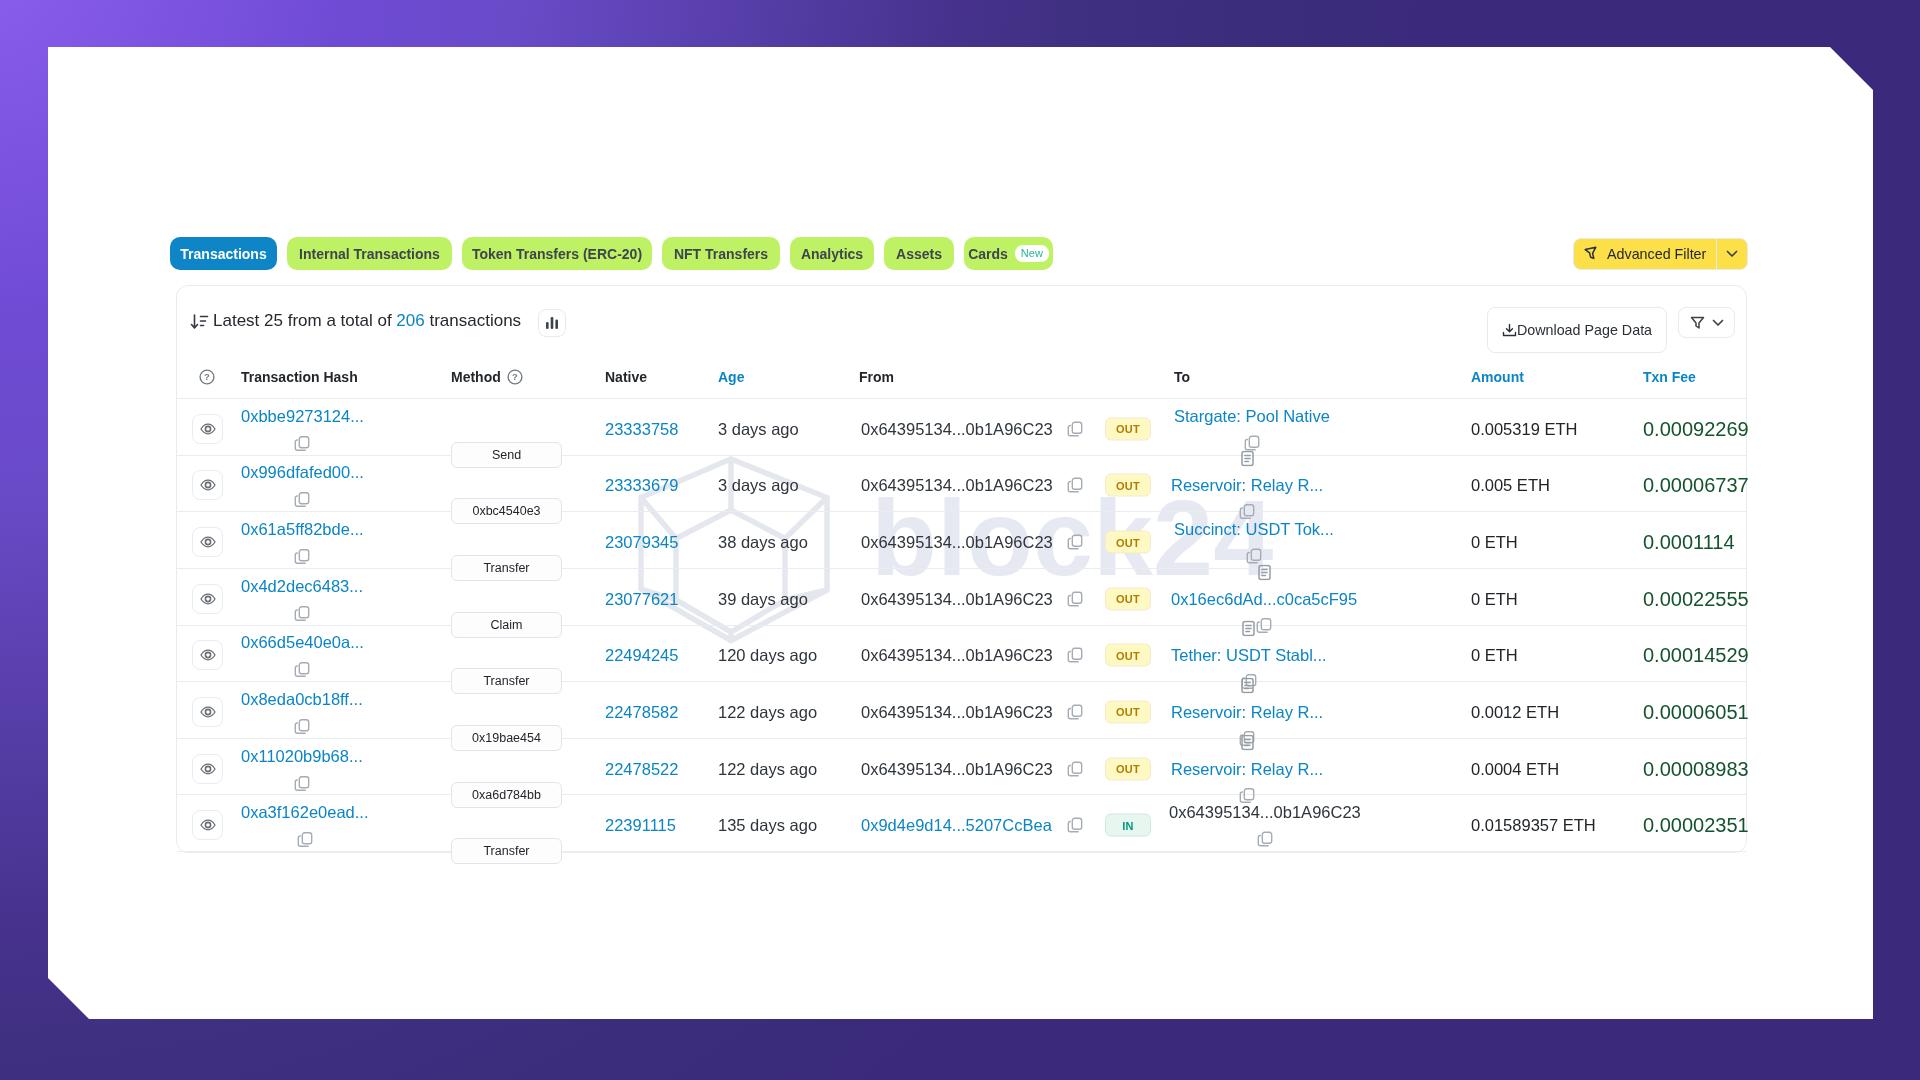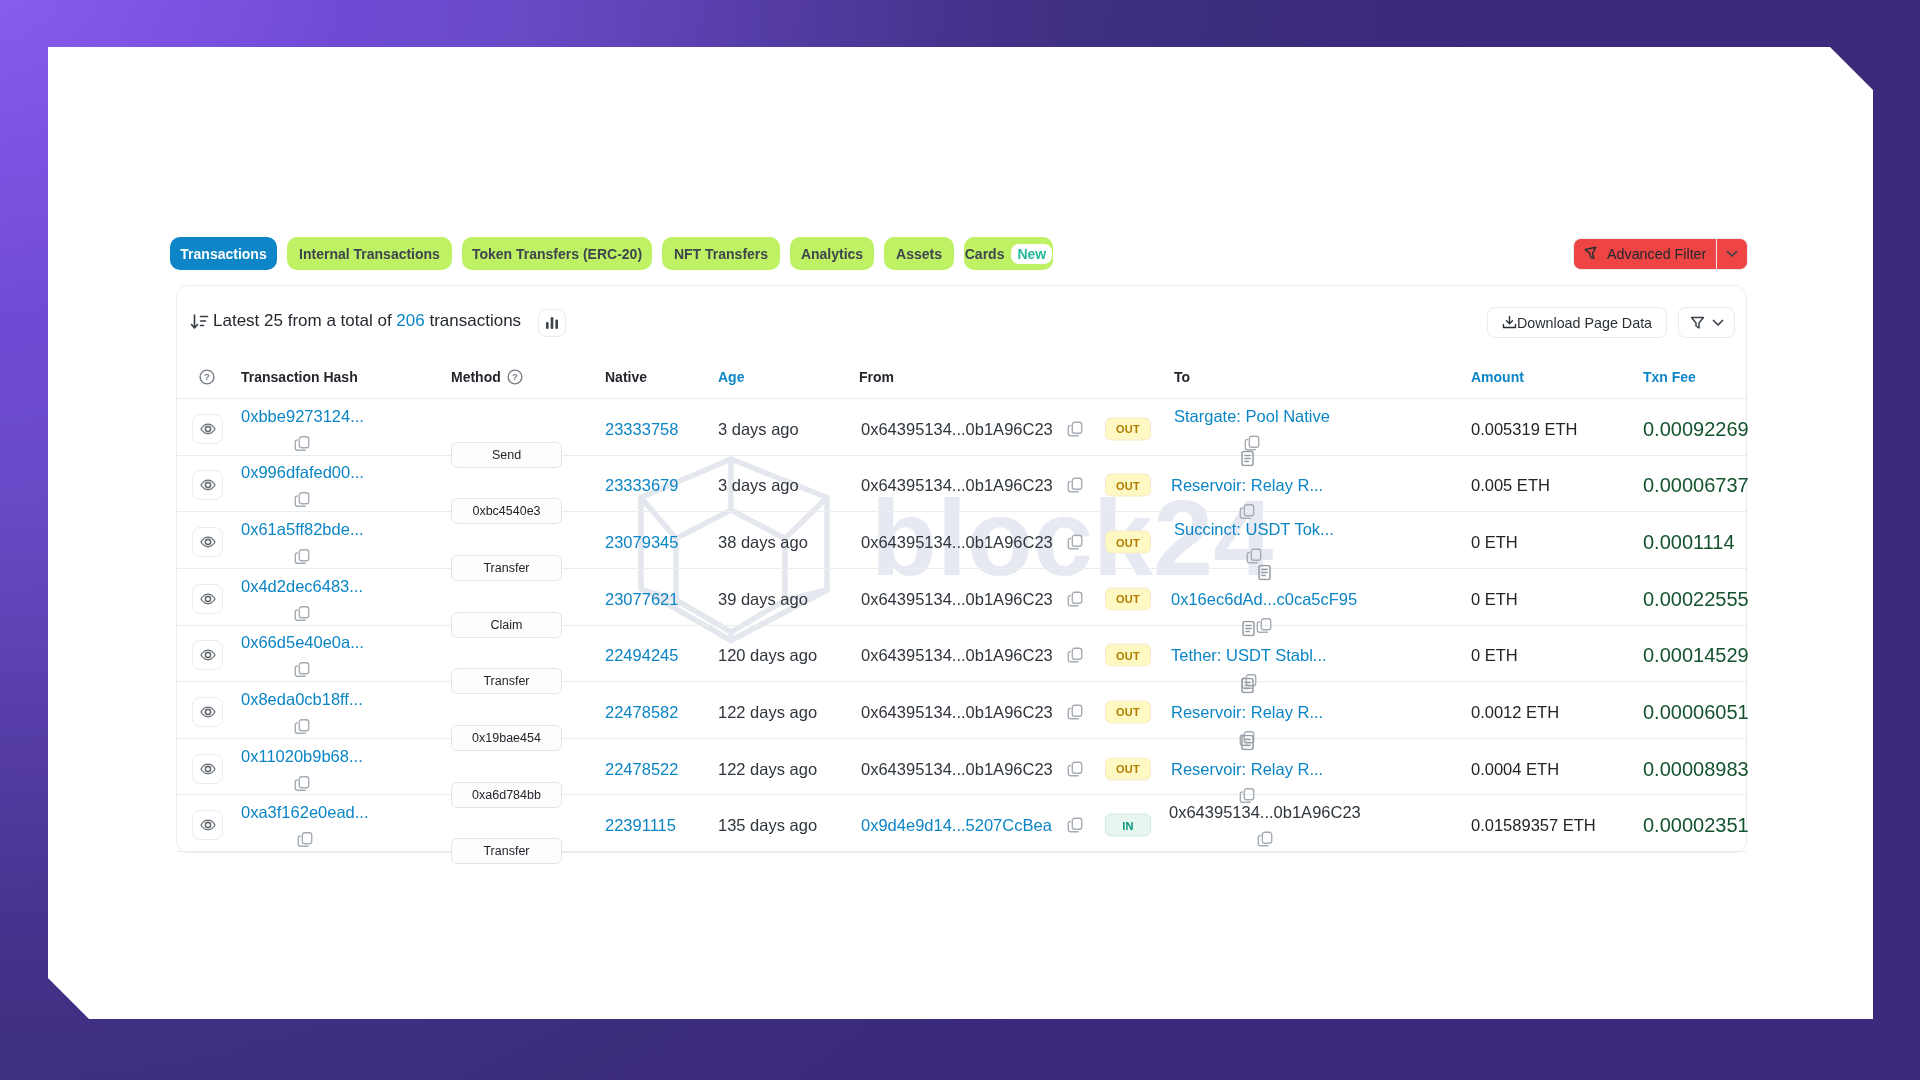--- a/index.html
+++ b/index.html
@@ -6,37 +6,37 @@
 body { font-family:"Liberation Sans", sans-serif;
   background:
     radial-gradient(circle 1500px at -30px -60px, #8d60f0 0px, #7f55e4 180px, #6f4bd4 380px, #694bc8 550px, #583fab 760px, #46328c 993px, #403082 1100px, #3c2c7c 1280px, #3b2a7b 1500px);
 }
 .frame { position:absolute; left:48px; top:47px; width:1825px; height:972px; background:#fff;
   clip-path:polygon(0 0, calc(100% - 43px) 0, 100% 43px, 100% 100%, 41px 100%, 0 calc(100% - 41px)); }
 .tabs { position:absolute; left:122px; top:190px; height:33px; display:flex; gap:10px; }
 .tab { height:33px; border-radius:10px; background:#bef264; color:#3f454d; font-size:14px; font-weight:bold;
   display:flex; align-items:center; justify-content:center; white-space:nowrap; }
 .tab.active { background:#0d85c6; color:#fff; }
-.newb { display:inline-block; background:#fff; color:#25b698; font-size:14px; font-weight:bold;
+.newb { display:inline-block; background:#fff; color:#25b698; font-size:11px; font-weight:normal;
   border-radius:8px; padding:3px 6px; margin-left:7px; line-height:1; }
 .advf { position:absolute; left:1525px; top:191px; width:175px; height:32px; border:1px solid #e7eaee;
-  border-radius:8px; background:#ef4444; display:flex; align-items:center; }
+  border-radius:8px; background:#fde047; display:flex; align-items:center; }
 .advf .main { flex:1; display:flex; align-items:center; padding-left:10px; gap:7px; font-size:14.3px; color:#23282e; }
 .advf .sep { width:1px; height:100%; background:#e7eaee; }
 .advf .chev { width:30px; display:flex; align-items:center; justify-content:center; }
 .card { position:absolute; left:128px; top:238px; width:1571px; height:568px; background:#fff;
   border:1px solid #e9ecef; border-radius:12px; }
 .wm { position:absolute; z-index:0; }
 .wmtext { position:absolute; left:694px; top:198px; z-index:0; font-size:108px; font-weight:bold;
   color:#e7e9f2; letter-spacing:0; line-height:108px; white-space:nowrap; }
 .ct { position:absolute; z-index:1; }
 .latest { left:36px; top:25px; font-size:17px; color:#24292f; }
 .latest b { font-weight:normal; color:#0b85c5; }
 .iconbtn { border:1px solid #e7eaee; border-radius:8px; background:#fff; display:flex; align-items:center; justify-content:center; }
-.dlbtn { left:1310px; top:21px; width:180px; height:31px; font-size:14.3px; color:#2b3036; }
+.dlbtn { left:1310px; top:21px; width:180px; height:46px; font-size:14.3px; color:#2b3036; }
 .fbtn { left:1501px; top:21px; width:57px; height:31px; gap:7px; }
 .chartbtn { left:361px; top:23px; width:28px; height:28px; }
 .hdr { position:absolute; left:0; top:69px; width:100%; height:44px; border-bottom:1px solid #e9ecef; z-index:1; }
 .hcell { position:absolute; top:50%; transform:translateY(-50%); font-size:14px; font-weight:bold; color:#23272d; white-space:nowrap; }
 .hblue { color:#0b85c5; }
 .rows { position:absolute; left:0; top:113px; width:100%; z-index:1; }
 .row { position:relative; width:100%; height:56.625px; border-bottom:1px solid #eaedf0; }
 .c { position:absolute; top:calc(50% + 2px); transform:translateY(-50%); white-space:nowrap; }
 .link { color:#0b85c5; }
 .dark { color:#2f353c; }

